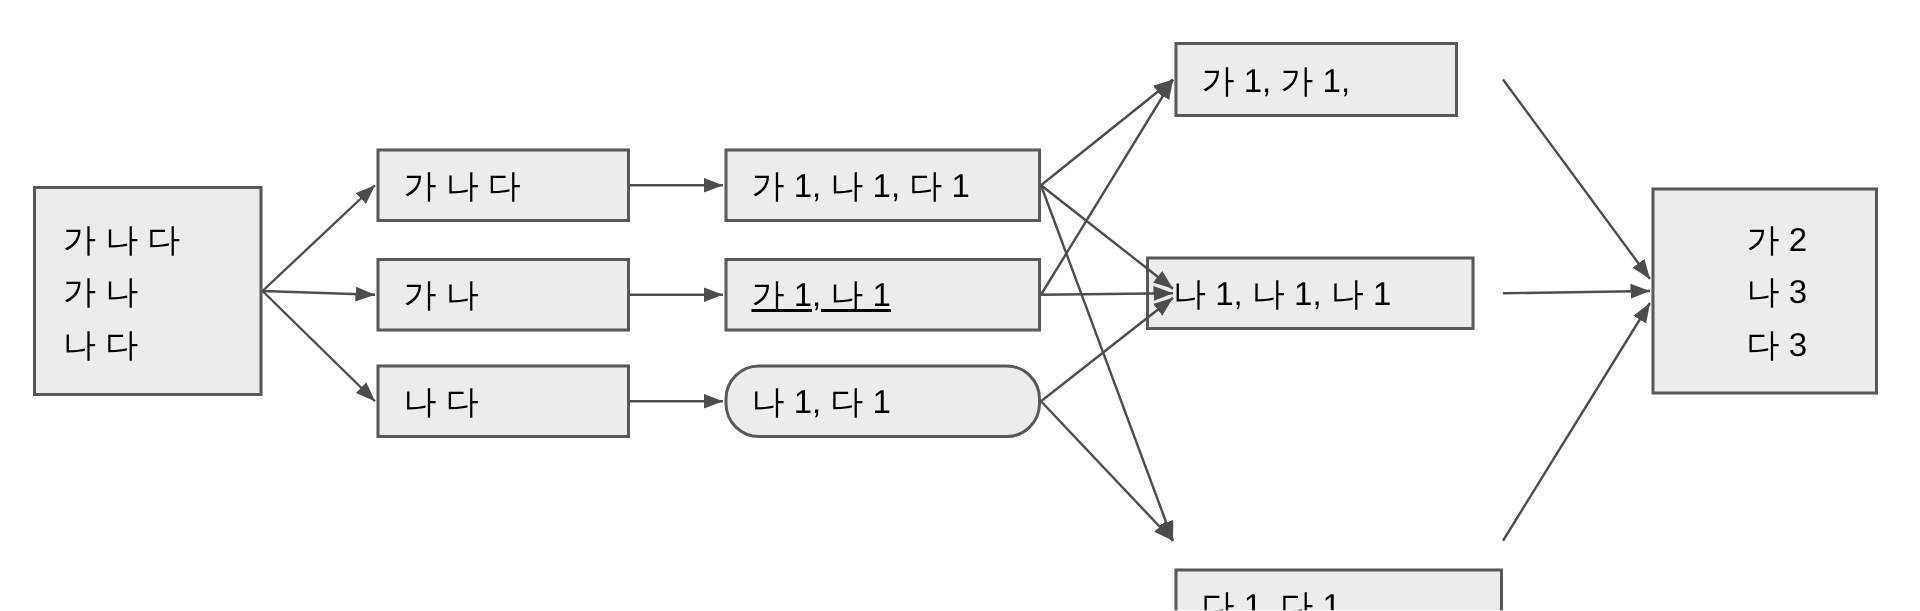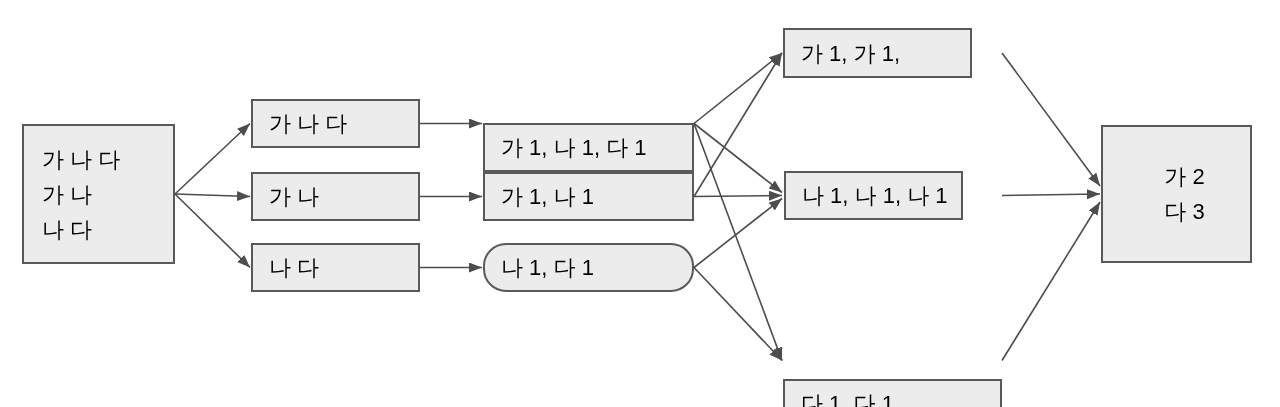--- a/index.html
+++ b/index.html
@@ -83,38 +83,39 @@
   <div class="box" style="left:251px; top:99px; width:169px; height:49px;">
     <span>가 나 다</span>
   </div>
   <div class="box" style="left:251px; top:172px; width:169px; height:49px;">
     <span>가 나</span>
   </div>
   <div class="box" style="left:251px; top:243px; width:169px; height:49px;">
     <span>나 다</span>
   </div>
 
-  <div class="box" style="left:483px; top:99px; width:211px; height:49px;margin-top:24px;">
+  <div class="box" style="left:483px; top:99px; width:211px; height:49px;">
     <span>가 1, 나 1, 다 1</span>
   </div>
-  <div class="box" style="left:483px; top:172px; width:211px; height:49px;">
+  <div class="box" style="left:483px; top:172px; width:211px; height:49px;text-decoration:underline;">
     <span>가 1, 나 1</span>
   </div>
   <div class="box" style="left:483px; top:243px; width:211px; height:49px;border-radius:23px;">
     <span>나 1, 다 1</span>
   </div>
 
   <div class="box" style="left:783px; top:28px; width:189px; height:50px;">
     <span>가 1, 가 1,</span>
   </div>
-  <div class="box" style="left:784px; top:171px; width:179px; height:49px;">
+  <div class="box" style="left:764px; top:171px; width:219px; height:49px;">
     <span>나 1, 나 1, 나 1</span>
   </div>
   <div class="box" style="left:783px; top:336px; width:219px; height:48px;margin-top:43px;">
     <span>다 1, 다 1</span>
   </div>
 
   <div class="box" style="left:1101px; top:125px; width:151px; height:138px;align-items:center;">
     <span>가 2</span>
+    <span>나 3</span>
     <span>다 3</span>
   </div>
 
 </div>
 
 </body></html>

